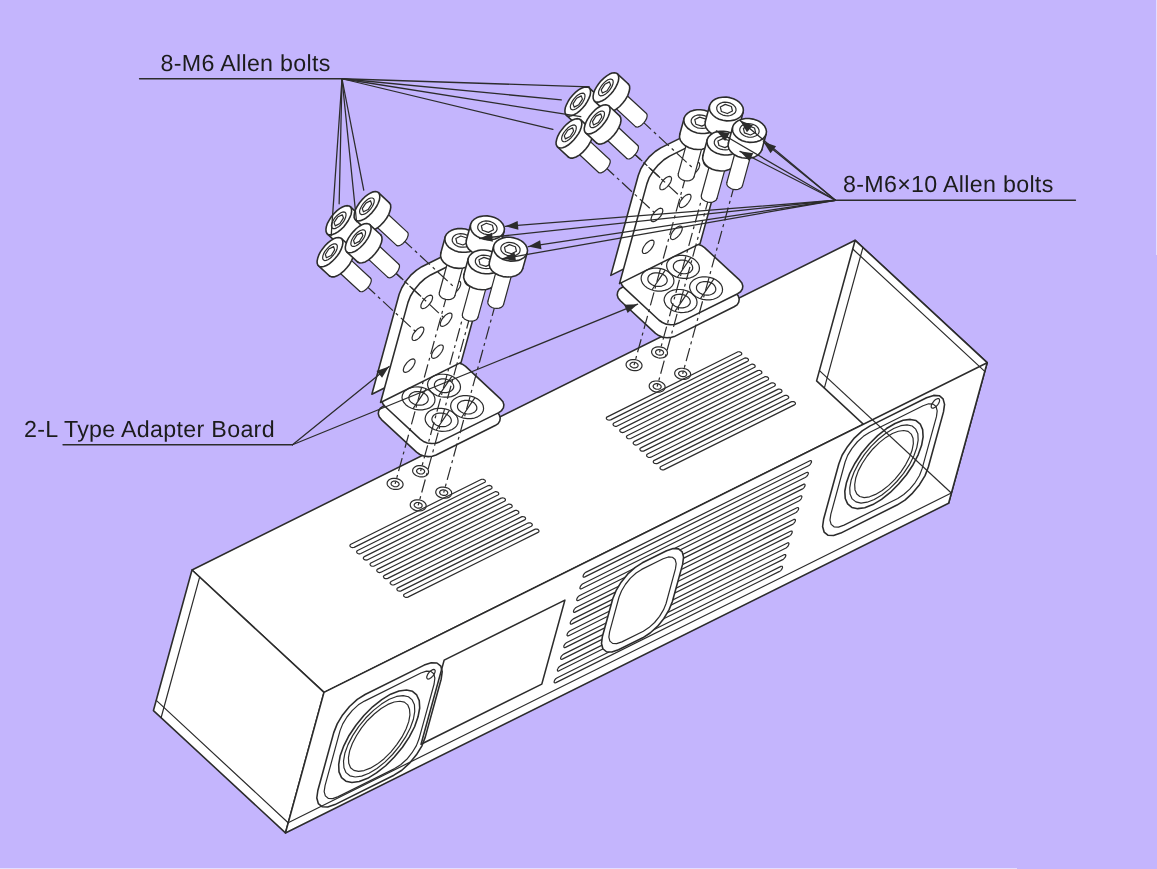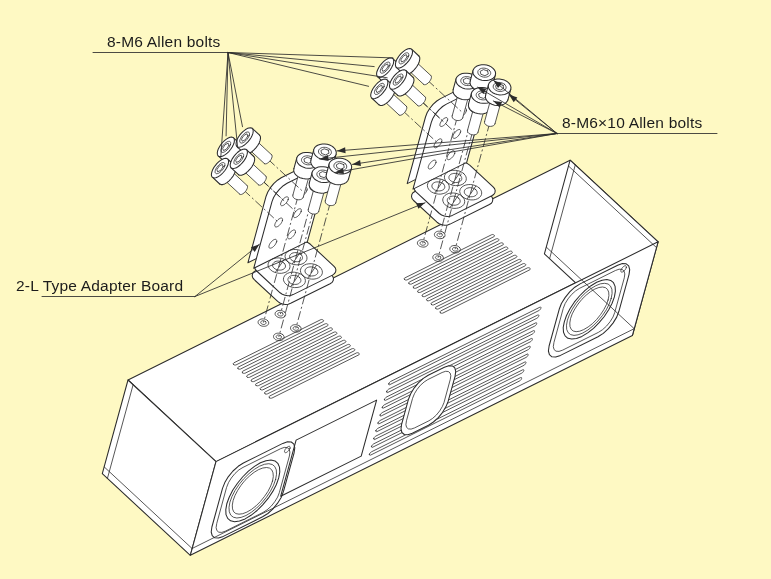--- a/index.html
+++ b/index.html
@@ -1,16 +1,16 @@
 <!DOCTYPE html>
 <html><head>
 <meta charset="utf-8">
 <style>
   html,body{margin:0;padding:0;background:#ffffff;}
-  .stage{position:relative;width:771px;height:579px;background:#fef9c3;overflow:hidden;
+  .stage{position:relative;width:771px;height:579px;background:#c4b5fd;overflow:hidden;
          font-family:"Liberation Sans",sans-serif;}
   .stage svg{position:absolute;left:0;top:0;}
   .ln{fill:none;stroke:#2c2c2c;stroke-width:1.05;stroke-linejoin:round;stroke-linecap:round;}
   .fw{fill:#ffffff;stroke:#2c2c2c;stroke-width:1.05;stroke-linejoin:round;}
   .fn{fill:#ffffff;stroke:none;}
   .th{stroke-width:0.8;}
   .dash{fill:none;stroke:#2c2c2c;stroke-width:0.8;stroke-dasharray:9 2.6 2 2.6;stroke-linecap:butt;}
   .ldr{fill:none;stroke:#2c2c2c;stroke-width:0.85;stroke-linecap:round;}
   .arr{fill:#2c2c2c;stroke:none;}
   .lbl{font-size:15.5px;fill:#1c1c1c;letter-spacing:0.2px;}

